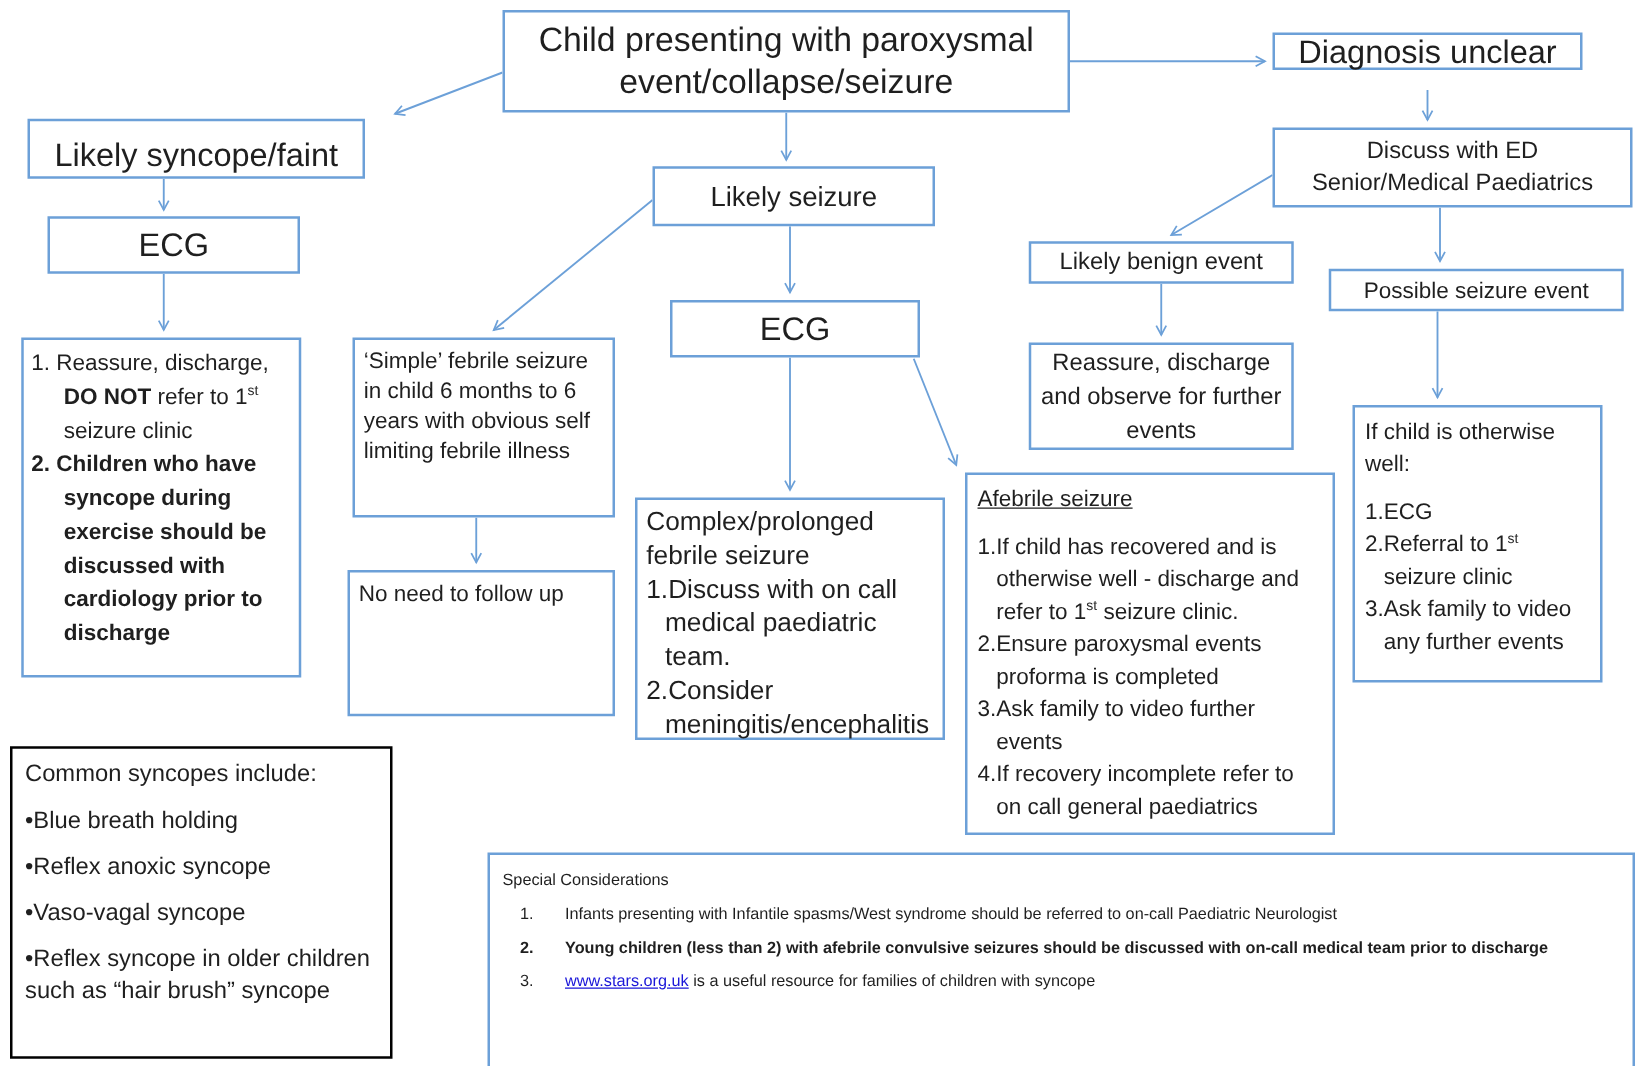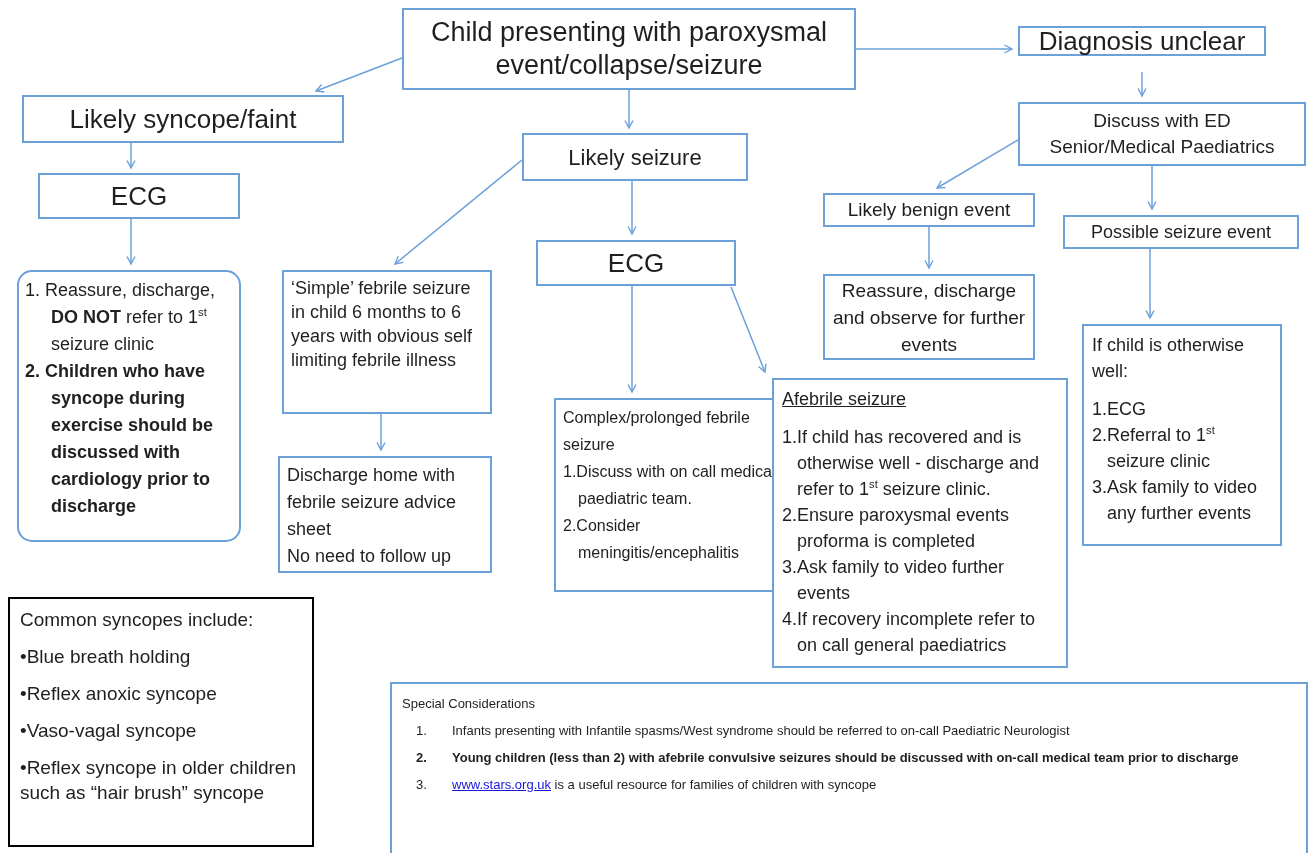--- a/index.html
+++ b/index.html
@@ -63,51 +63,50 @@
     <line x1="1018" y1="140" x2="937" y2="188" marker-end="url(#arw)"></line>
     <line x1="1152" y1="166" x2="1152" y2="209" marker-end="url(#arw)"></line>
     <line x1="929" y1="227" x2="929" y2="268" marker-end="url(#arw)"></line>
     <line x1="1150" y1="249" x2="1150" y2="318" marker-end="url(#arw)"></line>
   </svg>
 
   <div class="box center big" style="left:402px;top:8px;width:454px;height:82px;">
     <span>Child presenting with paroxysmal event/collapse/seizure</span>
   </div>
 
-  <div class="box center big" style="left:22px;top:95px;width:322px;height:48px;font-size:26px;">
+  <div class="box center big" style="left:22px;top:95px;width:270px;height:48px;font-size:26px;align-items:flex-end;">
     <span>Likely syncope/faint</span>
   </div>
 
   <div class="box center big" style="left:38px;top:173px;width:202px;height:46px;font-size:26px;">
     <span>ECG</span>
   </div>
 
-  <div class="box body" style="left:17px;top:270px;width:224px;height:272px;padding:5px 6px;line-height:27px;border-radius:15px;">
+  <div class="box body" style="left:17px;top:270px;width:224px;height:272px;padding:5px 6px;line-height:27px;">
     <div class="hang26">
       <span>1. Reassure, discharge, </span><span class="bold">DO NOT</span><span> refer to 1</span><sup>st</sup><span> seizure clinic</span>
     </div>
     <div class="hang26 bold">2. Children who have syncope during exercise should be discussed with cardiology prior to discharge</div>
   </div>
 
   <div class="box center big" style="left:522px;top:133px;width:226px;height:48px;font-size:22px;">
     <span>Likely seizure</span>
   </div>
 
   <div class="box center big" style="left:536px;top:240px;width:200px;height:46px;font-size:26px;">
     <span>ECG</span>
   </div>
 
   <div class="box body" style="left:282px;top:270px;width:210px;height:144px;padding:4px 7px;line-height:24px;">‘Simple’ febrile seizure in child 6 months to 6 years with obvious self limiting febrile illness</div>
 
   <div class="box body" style="left:278px;top:456px;width:214px;height:117px;padding:4px 7px;line-height:27px;">
-    <div>Discharge home with febrile seizure advice sheet</div>
     <div>No need to follow up</div>
   </div>
 
-  <div class="box body" style="left:508px;top:398px;width:248px;height:194px;padding:4px 7px;font-size:16px;line-height:27px;margin-left:46px;">
+  <div class="box body" style="left:508px;top:398px;width:248px;height:194px;padding:4px 7px;font-size:21px;line-height:27px;">
     <div>Complex/prolonged febrile seizure</div>
     <div class="hang15">1.Discuss with on call medical paediatric team.</div>
     <div class="hang15">2.Consider meningitis/encephalitis</div>
   </div>
 
   <div class="box body" style="left:772px;top:378px;width:296px;height:290px;padding:6px 8px;line-height:26px;">
     <div class="underline">Afebrile seizure</div>
     <div class="hang15 gap12">
       <span>1.If child has recovered and is otherwise well - discharge and refer to 1</span><sup>st</sup><span> seizure clinic.</span>
     </div>

